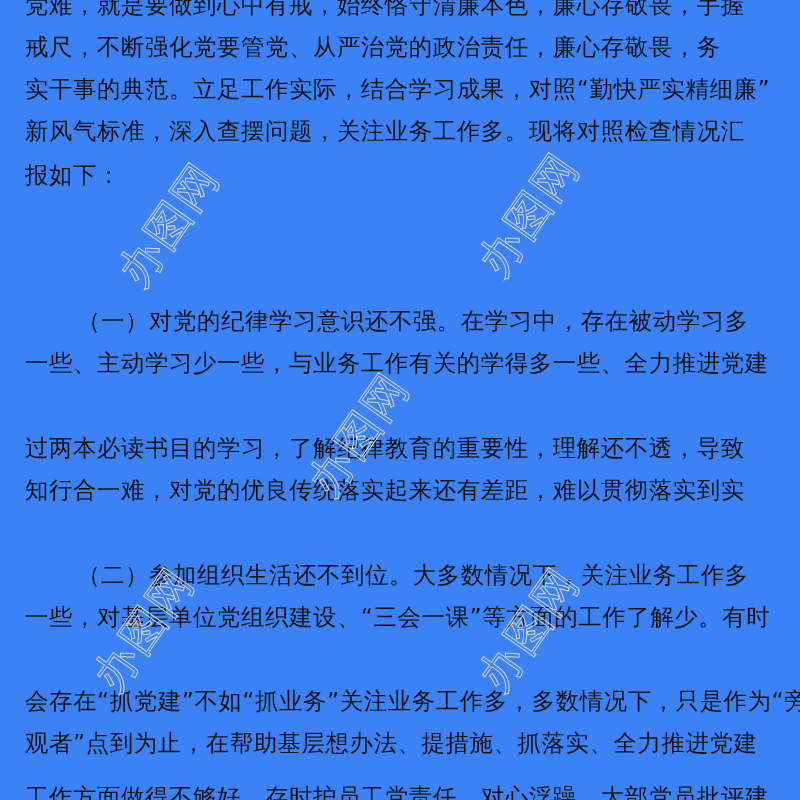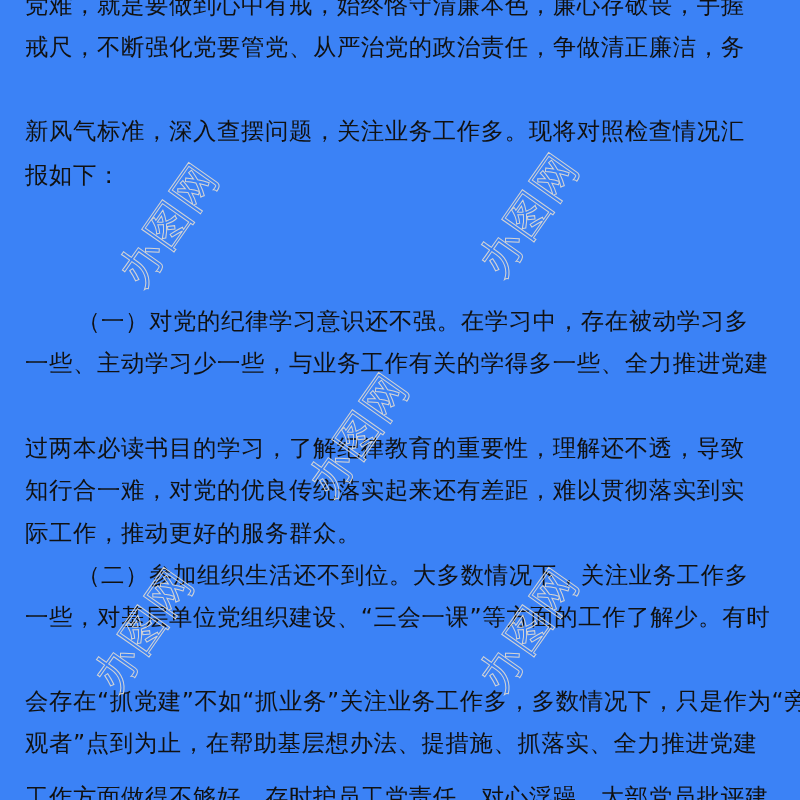--- a/index.html
+++ b/index.html
@@ -21,30 +21,30 @@
     white-space: nowrap; letter-spacing: 2px; pointer-events: none;
     font-family: "DejaVu Sans", sans-serif;
   }
 </style>
 </head>
 <body>
 
 <div class="page">
 
   <div class="line" style="top:-10px">党难，就是要做到心中有戒，始终恪守清廉本色，廉心存敬畏，手握</div>
-  <div class="line" style="top:32px">戒尺，不断强化党要管党、从严治党的政治责任，争做清正廉洁，务</div>
+  <div class="line" style="top:32px">戒尺，不断强化党要管党、从严治党的政治责任，廉心存敬畏，务</div>
+  <div class="line" style="top:74px">实干事的典范。立足工作实际，结合学习成果，对照“勤快严实精细廉”</div>
   <div class="line" style="top:116px">新风气标准，深入查摆问题，关注业务工作多。现将对照检查情况汇</div>
   <div class="line" style="top:160px">报如下：</div>
 
 
   <div class="line" style="top:306px; left:77px">（一）对党的纪律学习意识还不强。在学习中，存在被动学习多</div>
   <div class="line" style="top:348px">一些、主动学习少一些，与业务工作有关的学得多一些、全力推进党建</div>
   <div class="line" style="top:433px">过两本必读书目的学习，了解纪律教育的重要性，理解还不透，导致</div>
   <div class="line" style="top:475px">知行合一难，对党的优良传统落实起来还有差距，难以贯彻落实到实</div>
-  <div class="line" style="top:518px">际工作，推动更好的服务群众。</div>
 
   <div class="line" style="top:560px; left:77px">（二）参加组织生活还不到位。大多数情况下，关注业务工作多</div>
   <div class="line" style="top:602px">一些，对基层单位党组织建设、“三会一课”等方面的工作了解少。有时</div>
   <div class="line" style="top:686px">会存在“抓党建”不如“抓业务”关注业务工作多，多数情况下，只是作为“旁</div>
   <div class="line" style="top:728px">观者”点到为止，在帮助基层想办法、提措施、抓落实、全力推进党建</div>
   <div class="line" style="top:782px">工作方面做得不够好，存时护员工党责任，对心浮躁，大部党员批评建</div>
 
   <div class="watermark" style="left:100px; top:195px">办图网</div>
   <div class="watermark" style="left:460px; top:185px">办图网</div>
   <div class="watermark" style="left:290px; top:405px">办图网</div>

